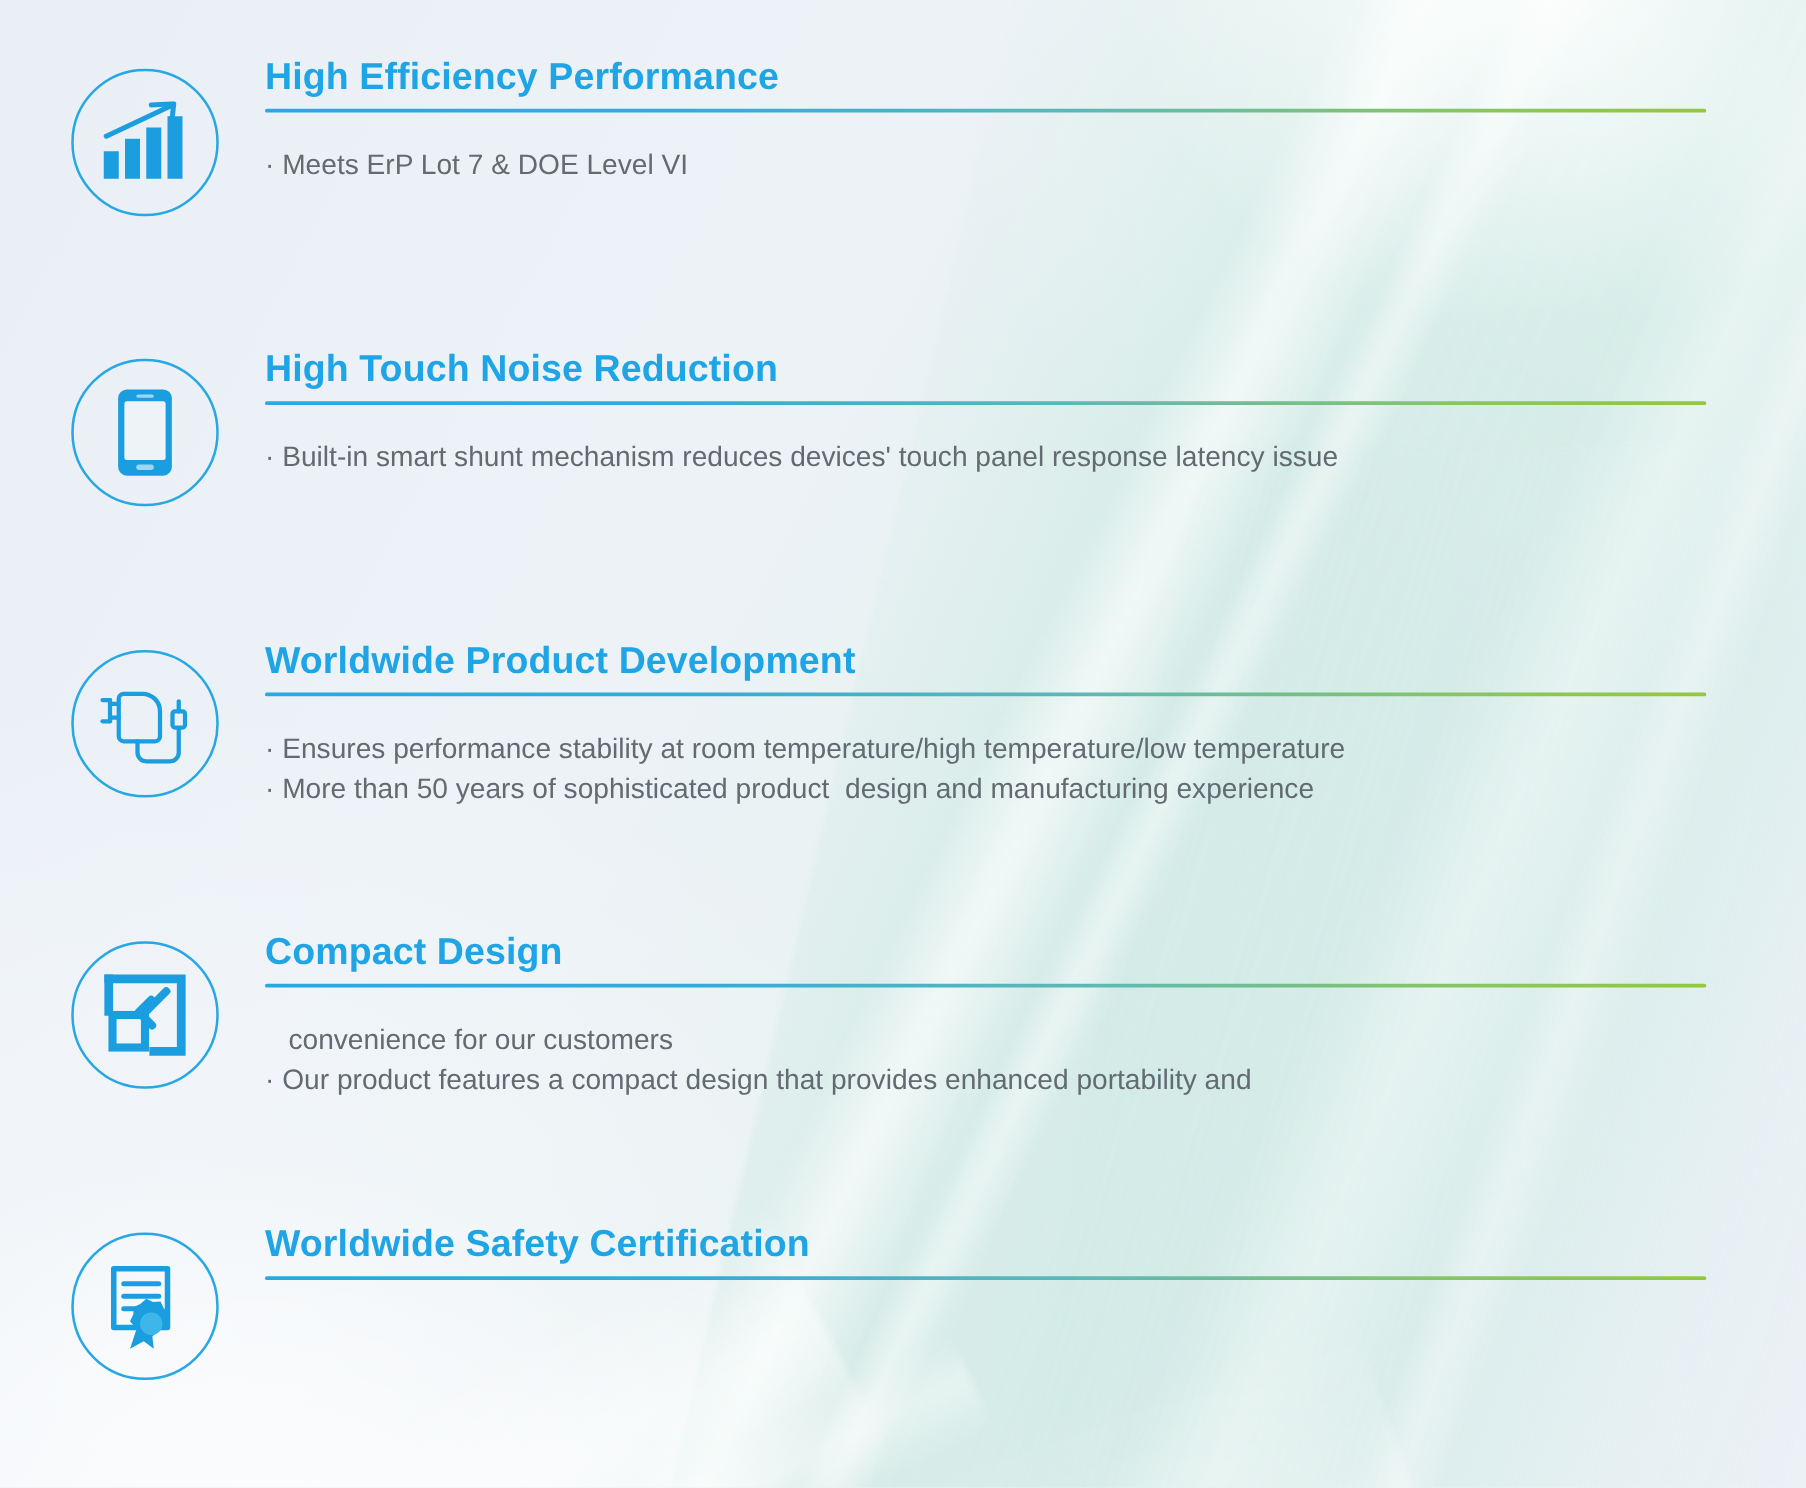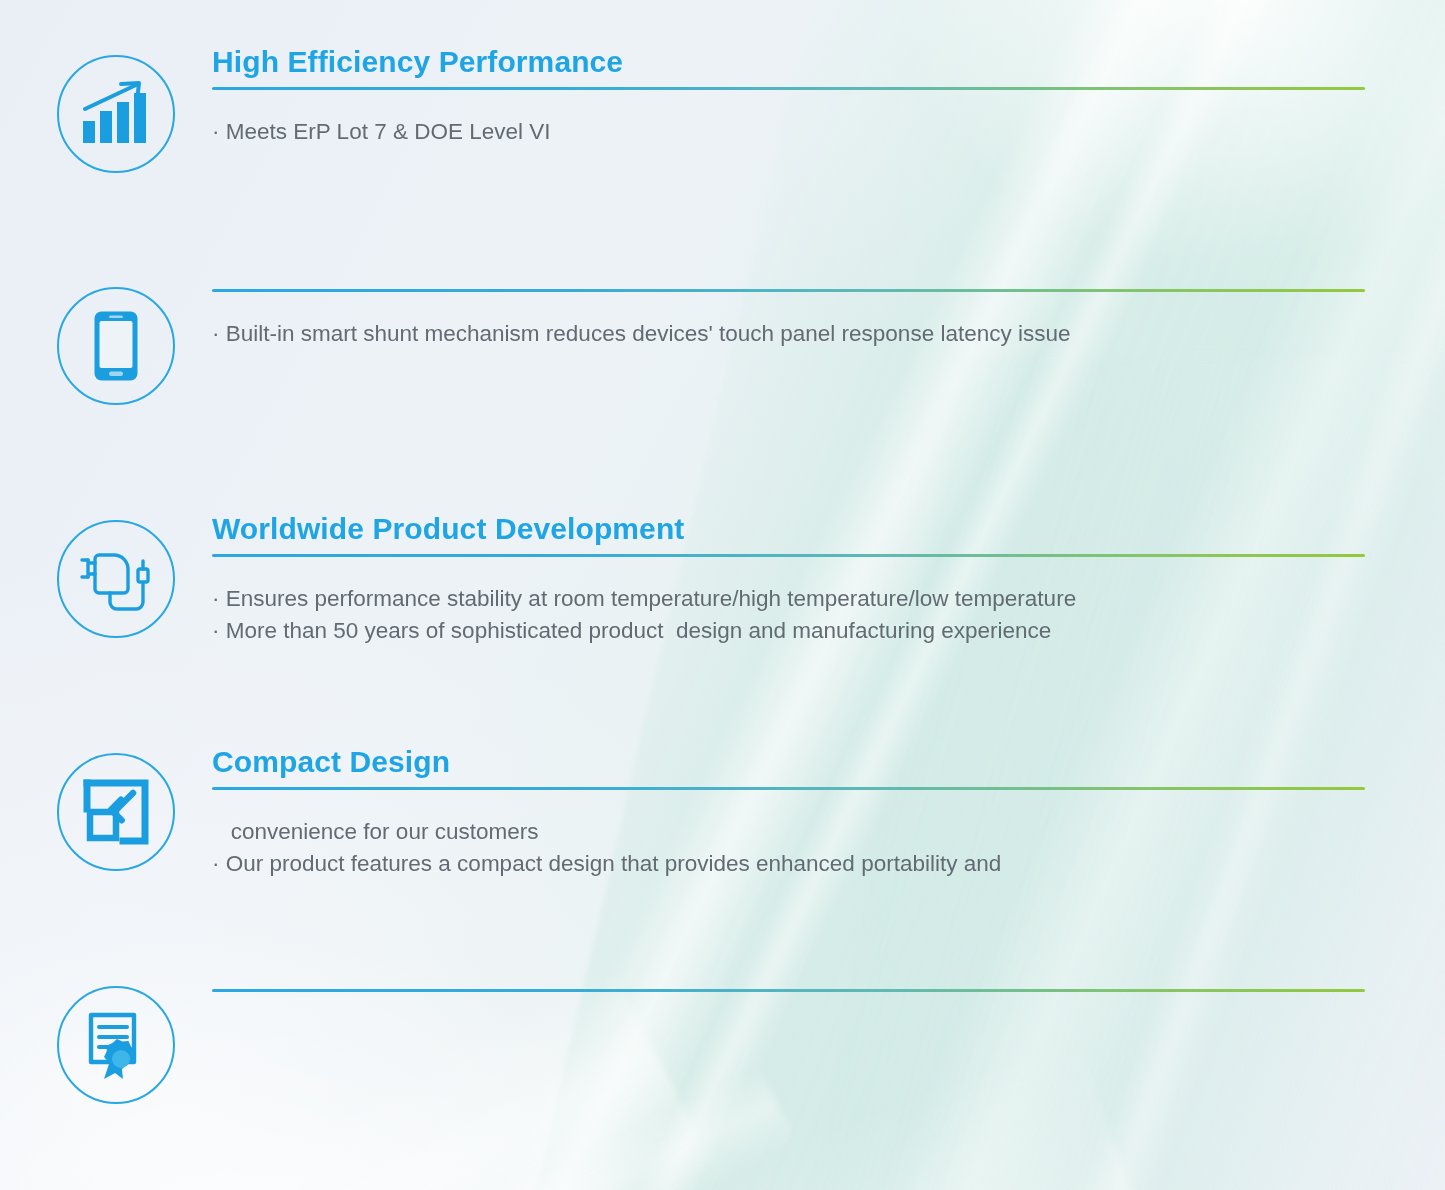--- a/index.html
+++ b/index.html
@@ -144,20 +144,21 @@
   <section class="feature" id="row1">
     <div class="icon-wrap">
       <svg width="46" height="72" viewBox="0 0 46 72" fill="none">
         <rect x="1.5" y="1.5" width="43" height="69" rx="7" fill="#1a9ee0"></rect>
         <rect x="6.5" y="11" width="33" height="47" rx="2" fill="#eef3f7"></rect>
         <rect x="16" y="5.5" width="14" height="2.6" rx="1.3" fill="#9fd7f2"></rect>
         <rect x="16" y="61.5" width="14" height="4.5" rx="2.2" fill="#9fd7f2"></rect>
       </svg>
     </div>
     <div class="body">
+      <h2 class="f-title">High Touch Noise Reduction</h2>
       <div class="divider"></div>
       <div class="desc">
         <div class="line">· Built-in smart shunt mechanism reduces devices' touch panel response latency issue</div>
       </div>
     </div>
   </section>
 
   <section class="feature" id="row2">
     <div class="icon-wrap">
       <svg width="78" height="70" viewBox="0 0 78 70" fill="none" stroke="#1a9ee0" stroke-width="3.4" stroke-linecap="round" stroke-linejoin="round">
@@ -208,17 +209,18 @@
         <path d="M9 6 H52 V53 H9 Z" stroke="#1a9ee0" stroke-width="4.4" fill="none" stroke-linejoin="round"></path>
         <path d="M17 18 H45" stroke="#1a9ee0" stroke-width="4" stroke-linecap="round"></path>
         <path d="M17 28 H45" stroke="#1a9ee0" stroke-width="4" stroke-linecap="round"></path>
         <path d="M17 38 H34" stroke="#1a9ee0" stroke-width="4" stroke-linecap="round"></path>
         <path d="M28 52 L22 70 L33 64 L41 70 L39 52 Z" fill="#1a9ee0"></path>
         <path d="M43 34 l5.4 2.6 l6 -.5 l2.6 5.4 l4 4.5 l-2.6 5.4 l-.5 6 l-5.4 2.6 l-4.5 4 l-5.4 -2.6 l-6 .5 l-2.6 -5.4 l-4 -4.5 l2.6 -5.4 l.5 -6 l5.4 -2.6 Z" transform="translate(-8,-4)" fill="#1a9ee0"></path>
         <circle cx="39" cy="50" r="9" fill="#3fb6ea"></circle>
       </svg>
     </div>
     <div class="body">
+      <h2 class="f-title">Worldwide Safety Certification</h2>
       <div class="divider"></div>
     </div>
   </section>
 
 </div>
 
 </body></html>

